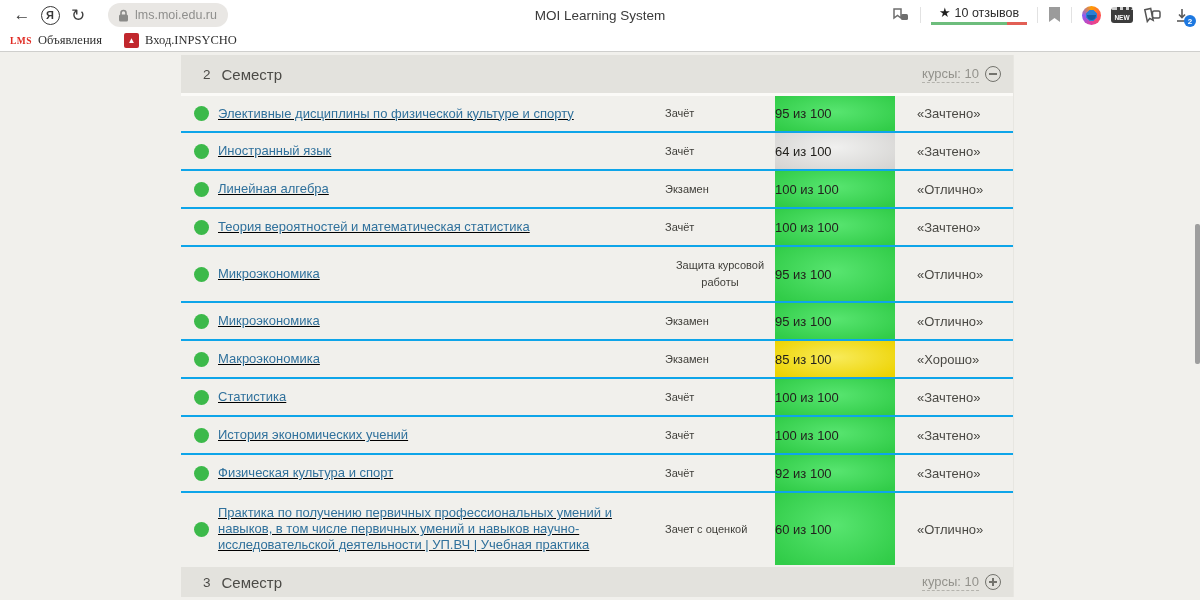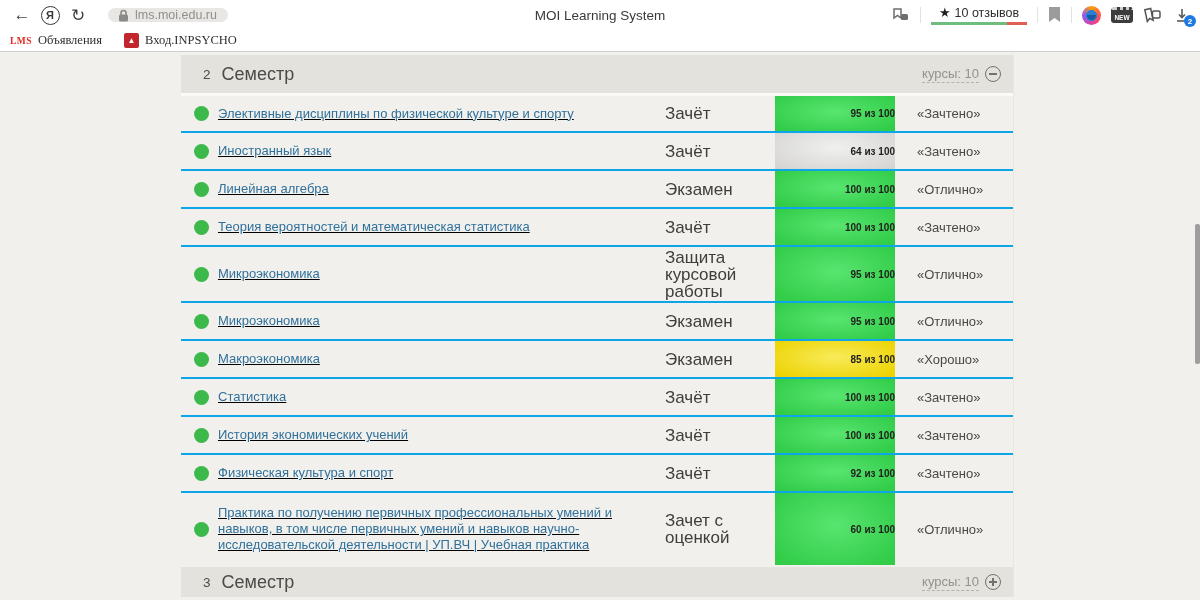--- a/index.html
+++ b/index.html
@@ -7,21 +7,21 @@
     font-family:"Liberation Sans", sans-serif; background:#f1f0ec; }
 
   
   .chrome { position:relative; height:30px; background:#ffffff;
     display:flex; align-items:center; padding:0 8px; }
   .nav-btn { width:28px; height:26px; display:flex; align-items:center; justify-content:center;
     color:#3f3f3f; font-size:17px; cursor:pointer; flex:0 0 auto; }
   .ya-circle { width:19px; height:19px; border:1.6px solid #383838; border-radius:50%;
     display:flex; align-items:center; justify-content:center;
     font-size:11px; color:#383838; font-weight:bold; }
-  .addr-pill { margin-left:16px; height:14px; width:120px; background:#e9e7e4;
+  .addr-pill { margin-left:16px; height:24px; width:120px; background:#e9e7e4;
     border-radius:12px; display:flex; align-items:center; padding:0 10px; gap:6px; flex:0 0 auto; }
   .addr-url { font-size:12.5px; color:#8f8f8d; white-space:nowrap; }
   .page-title { position:absolute; left:0; right:0; top:0; height:30px;
     display:flex; align-items:center; justify-content:center;
     font-size:13.5px; color:#3a3a3a; pointer-events:none; }
   .chrome-right { margin-left:auto; display:flex; align-items:center; gap:10px; z-index:2;
     padding-right:0; }
   .vsep { width:1px; height:16px; background:#e2e2e2; }
   .rating-wrap { display:flex; flex-direction:column; align-items:center; gap:2px; cursor:pointer; }
   .rating-line { display:flex; align-items:center; gap:4px; font-size:12.5px; color:#2d2d2d; }
@@ -54,21 +54,21 @@
   .red-fav { width:15px; height:15px; background:#c1272d; border-radius:2px;
     display:flex; align-items:center; justify-content:center; color:#ffffff; font-size:8px; }
 
   
   .content { position:relative; height:547px; background:#f1f0ec; }
   .course-table { position:absolute; left:181px; top:3px; width:833px;
     border-right:1px solid #e7e6e1; }
   .sem-bar { height:38px; background:#e3e2dd; display:flex; align-items:center;
     padding:0 12px 0 22px; }
   .sem-num { font-size:13.5px; color:#4c4b47; margin-right:11px; }
-  .sem-word { font-size:18px; color:#4c4b47; }
+  .sem-word { font-size:15px; color:#4c4b47; }
   .sem-right { margin-left:auto; display:flex; align-items:center; gap:6px; cursor:pointer; }
   .courses-count { font-size:13px; color:#93928c; border-bottom:1px dashed #b4b3ad;
     padding-bottom:1px; }
   .toggle-circ { width:16px; height:16px; border:1.4px solid #73736d; border-radius:50%;
     position:relative; }
   .toggle-circ::before { content:""; position:absolute; left:3px; right:3px; top:50%;
     margin-top:-0.7px; height:1.4px; background:#73736d; }
   .toggle-circ.plus::after { content:""; position:absolute; top:3px; bottom:3px; left:50%;
     margin-left:-0.7px; width:1.4px; background:#73736d; }
 
@@ -76,23 +76,23 @@
   .course-row:first-child { border-top:3px solid #fbfaf7; }
   .course-row.tall { min-height:56px; }
   .course-row.xtall { min-height:74px; }
   .cell-dot { flex:0 0 37px; display:flex; align-items:center; justify-content:flex-start;
     padding-left:13px; }
   .status-dot { width:15px; height:15px; border-radius:50%; background:#3cb94a; }
   .cell-course { flex:0 0 447px; display:flex; align-items:center; padding-right:20px;text-decoration:underline; }
   .course-link { font-size:13px; color:#30719c; line-height:16px; cursor:pointer;
     text-decoration:none; }
   .cell-control { flex:0 0 110px; display:flex; align-items:center;
-    font-size:17px; color:#3f3e39; line-height:17px; }
-  .cell-score { flex:0 0 120px; display:flex; align-items:center; justify-content:flex-end;
-    font-size:10px; font-weight:bold; color:#22211d; }
+    font-size:11px; color:#3f3e39; line-height:17px;text-align:center; }
+  .cell-score { flex:0 0 120px; display:flex; align-items:center; justify-content:flex-start;
+    font-size:13px; font-weight:normal; color:#22211d; }
   .score-green { background:radial-gradient(ellipse at 50% 45%, #58e570 0%, #31cc48 90%); }
   .score-grey  { background:radial-gradient(ellipse at 50% 40%, #f0f0ef 0%, #d5d4d2 95%); }
   .score-yellow{ background:radial-gradient(ellipse at 50% 45%, #f8eb5a 0%, #edd303 90%); }
   .cell-grade { flex:1; display:flex; align-items:center; padding-left:22px;
     font-size:13px; color:#4a4944; }
   .sem-bar.footer { margin-top:2px; height:30px; align-items:center; }
 
   .scroll-thumb { position:absolute; right:0; top:172px; width:5px; height:140px;
     background:#9e9e9e; border-radius:2px; }
 </style>

